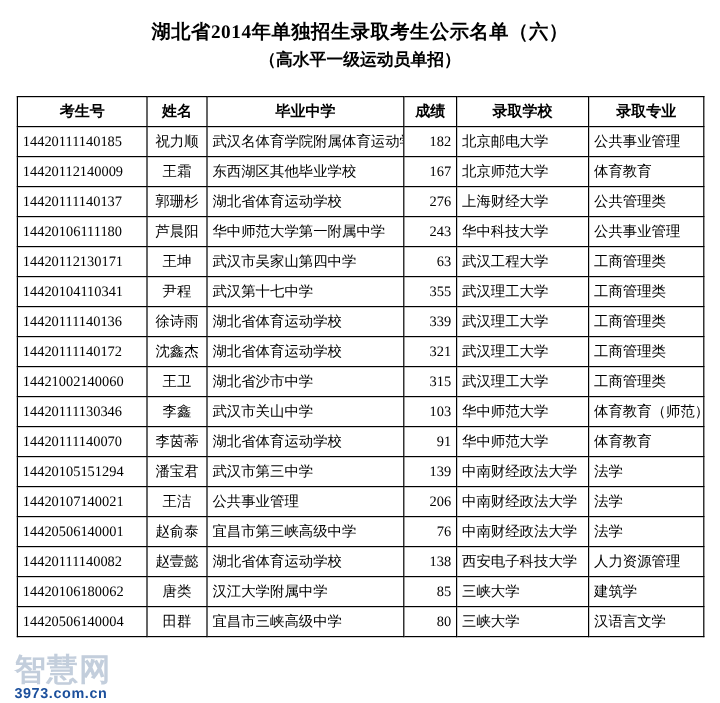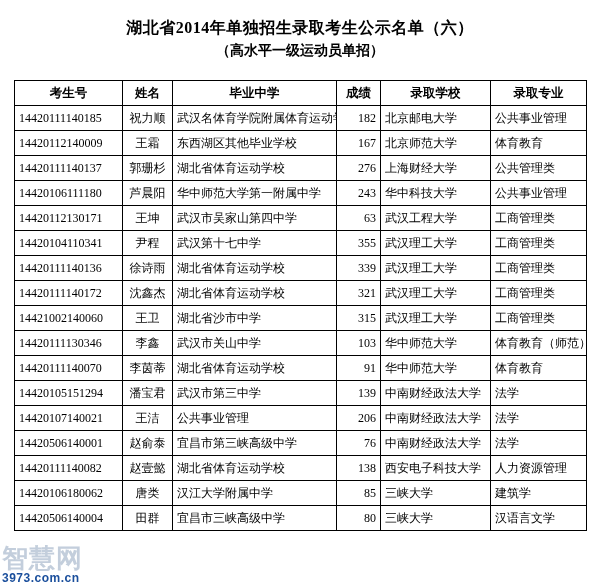--- a/index.html
+++ b/index.html
@@ -83,21 +83,21 @@
   }
   col.c-num    { width: 108px; }
   col.c-name   { width: 50px; }
   col.c-school { width: 164px; }
   col.c-score  { width: 44px; }
   col.c-univ   { width: 110px; }
   col.c-major  { width: 96px; }
 
   .watermark {
     position: absolute;
-    left: 2px;
+    left: 12px;
     bottom: 2px;
     font-family: "Liberation Sans", sans-serif;
     line-height: 1;
     user-select: none;
   }
   .watermark .wm-big {
     font-size: 26px;
     font-weight: bold;
     color: #b9c6d6;
     letter-spacing: 1px;

